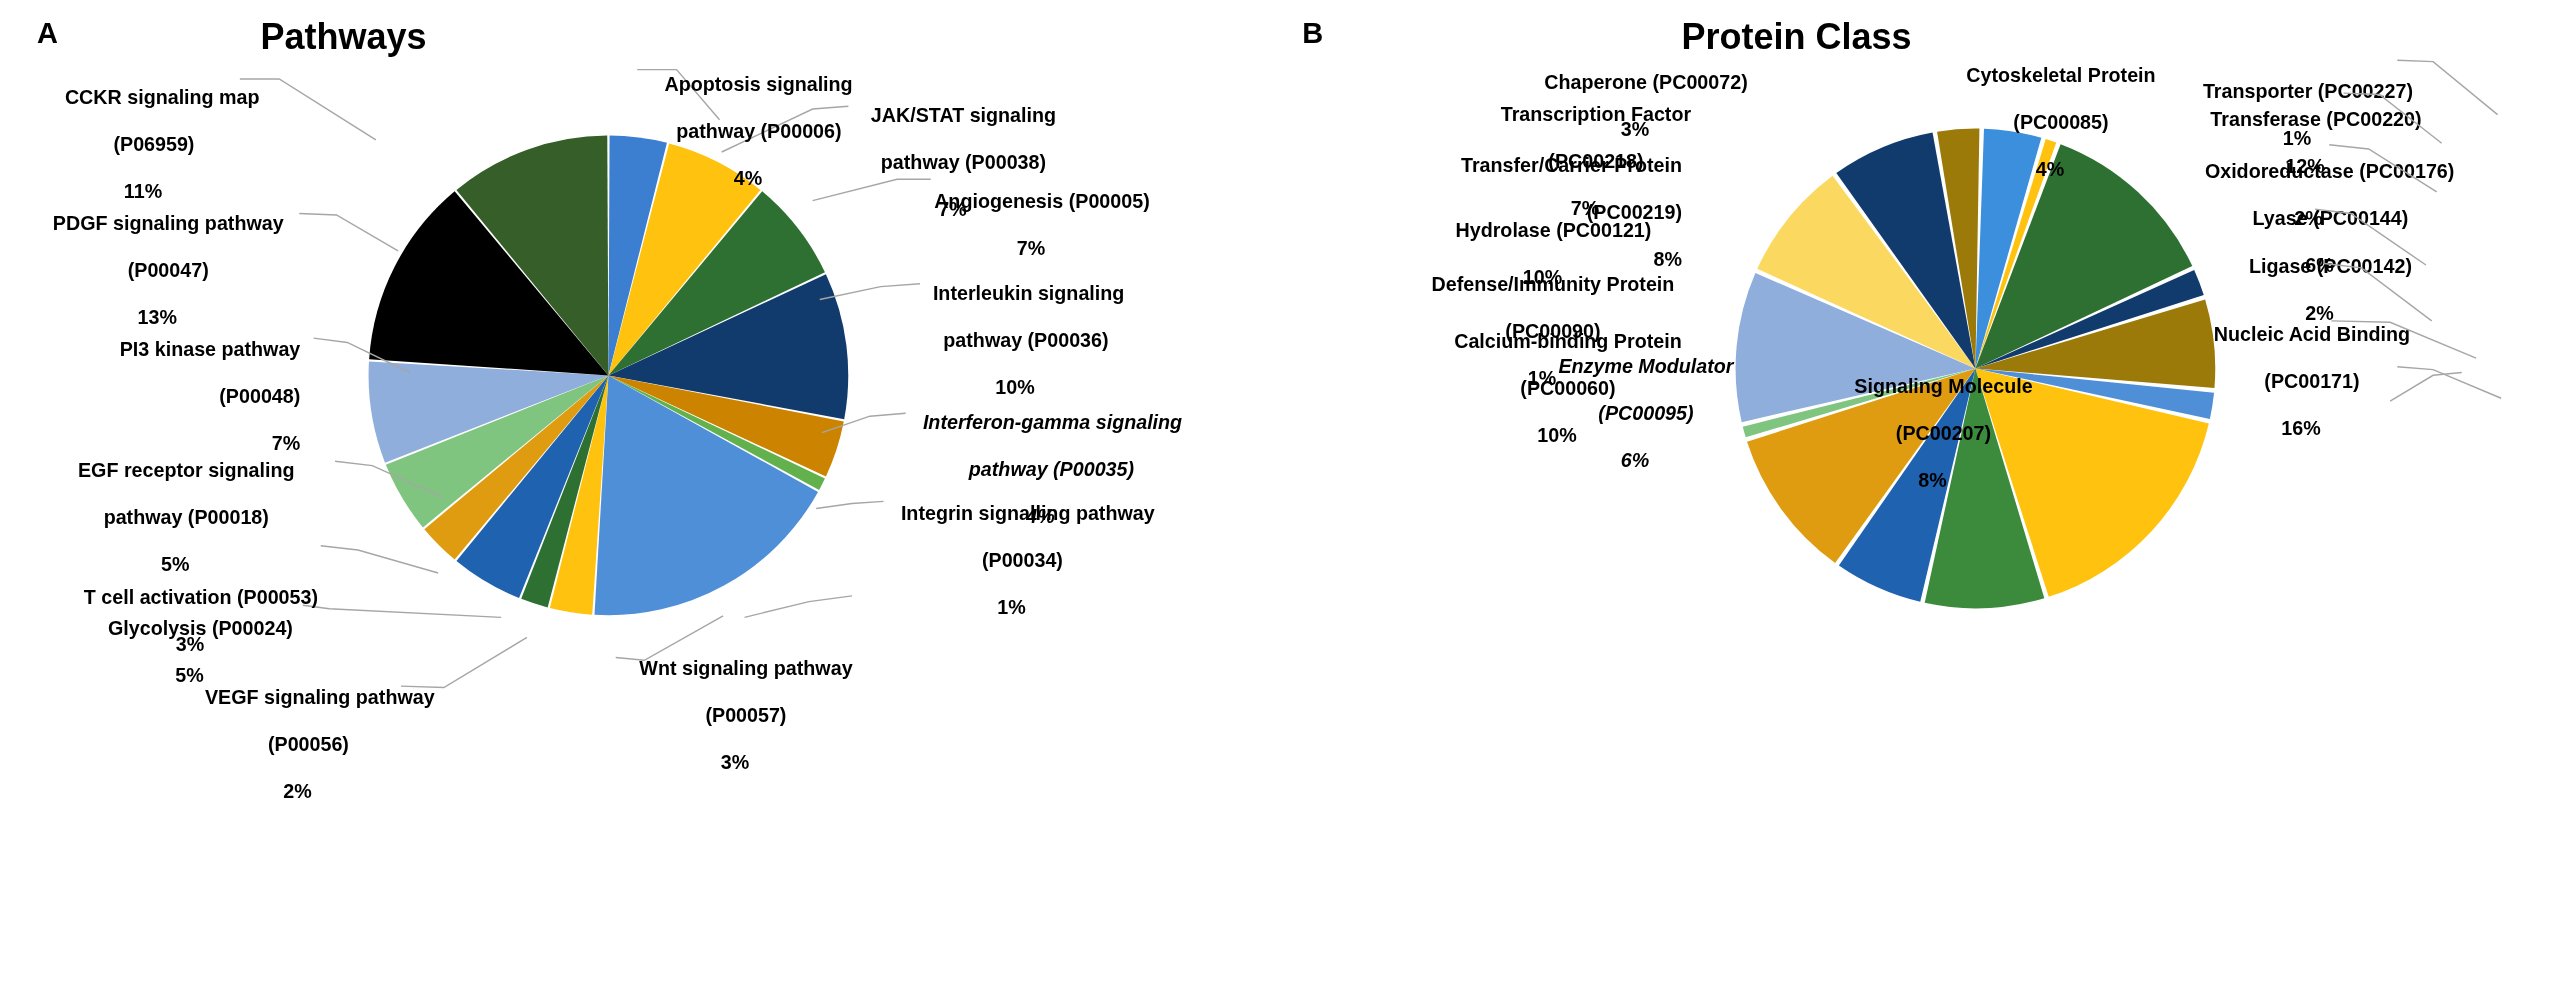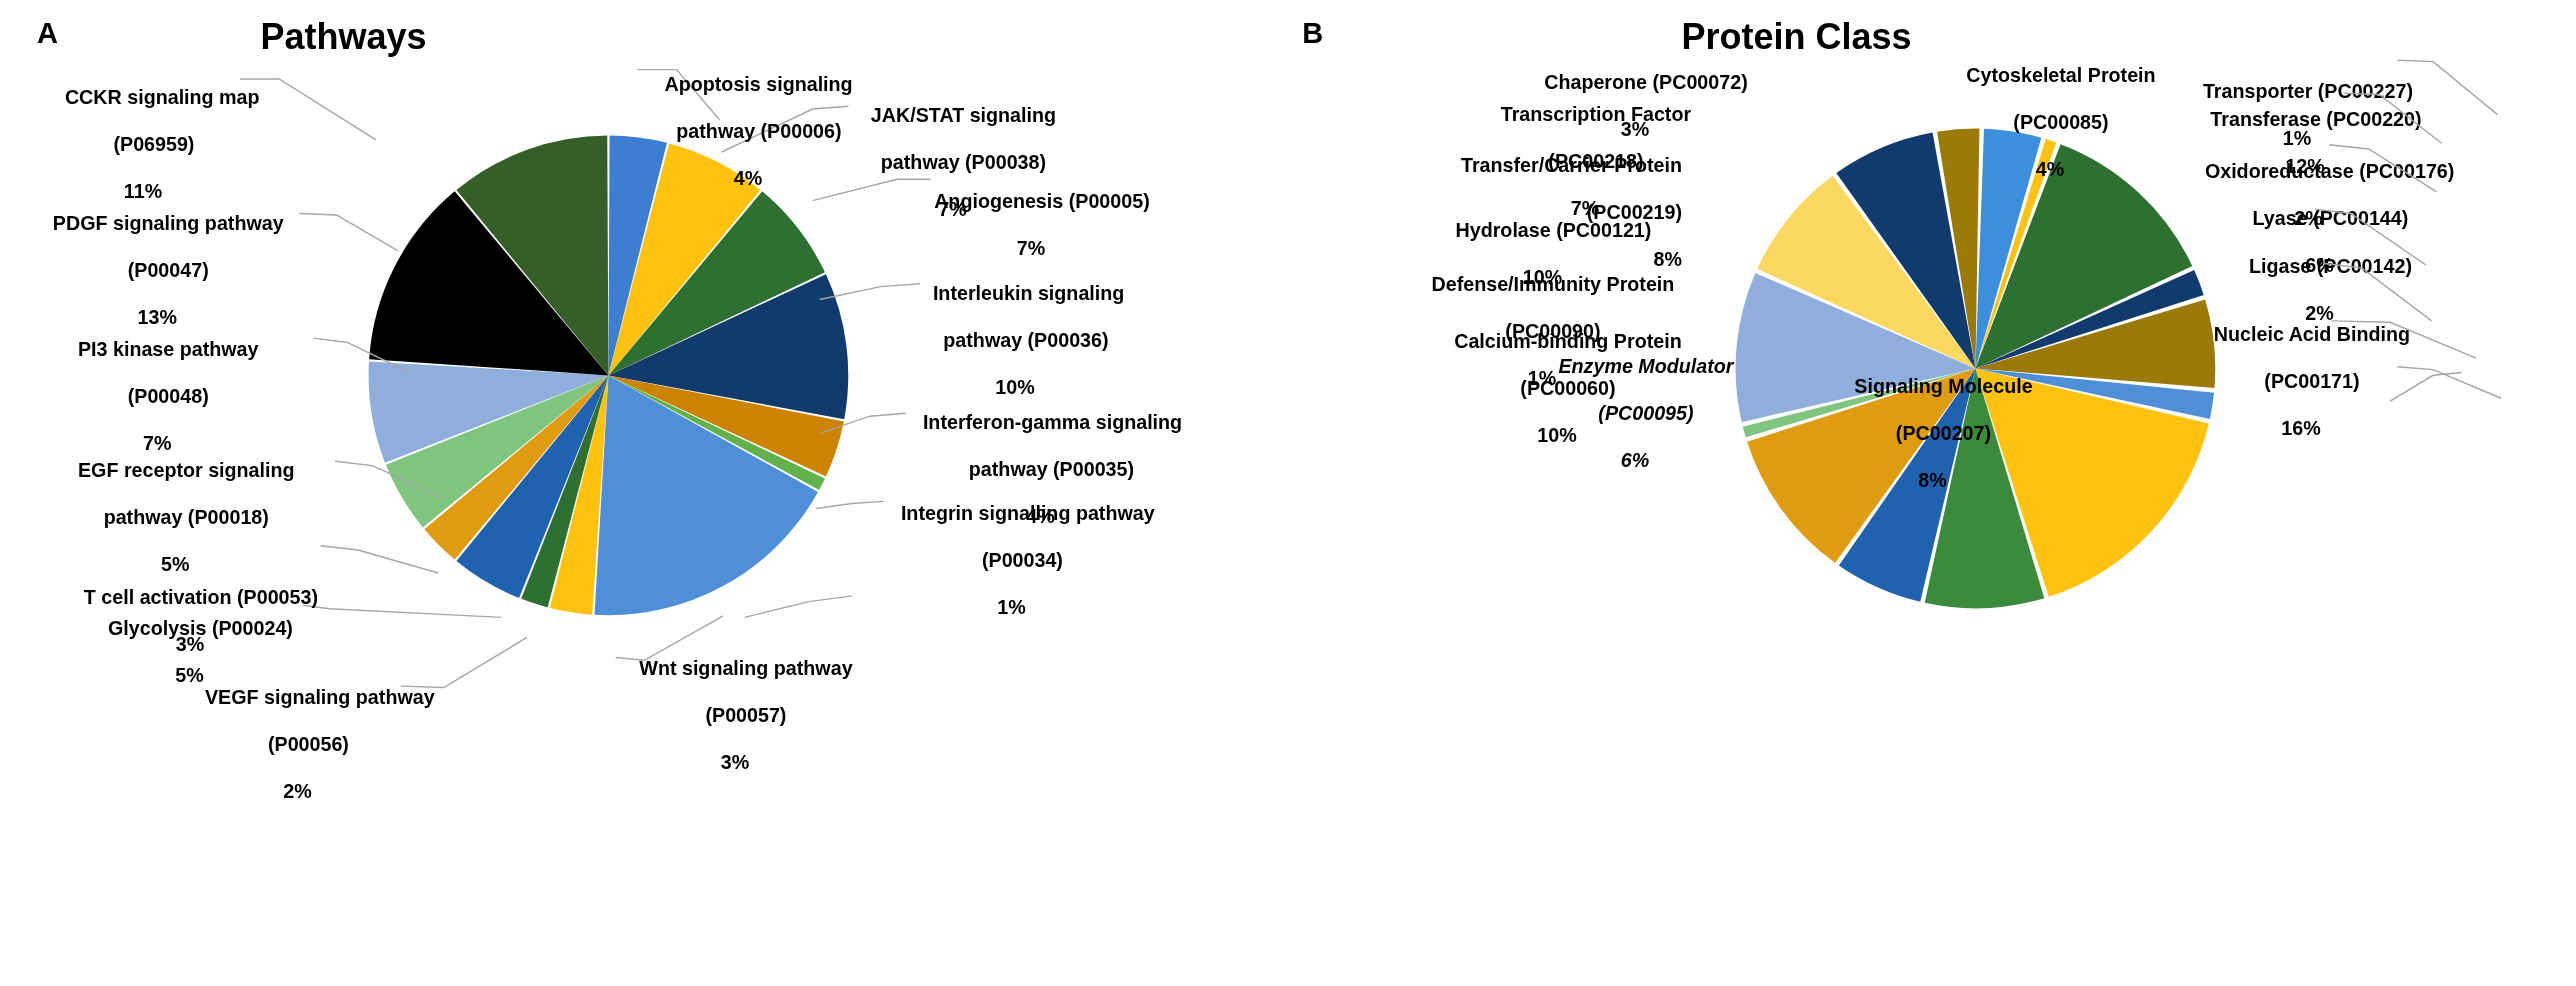--- a/index.html
+++ b/index.html
@@ -108,21 +108,21 @@
     <span>Angiogenesis (P00005)</span>
     <span class="pct">7%</span>
   </div>
 
   <div class="lbl c" style="left:911px;top:258px;width:208px;">
     <span>Interleukin signaling</span><br>
     <span>pathway (P00036)</span>
     <span class="pct">10%</span>
   </div>
 
-  <div class="lbl c" style="left:901px;top:387px;width:279px;">
+  <div class="lbl c" style="left:901px;top:387px;width:279px;font-style:italic;">
     <span>Interferon-gamma signaling</span><br>
     <span>pathway (P00035)</span>
     <span class="pct">4%</span>
   </div>
 
   <div class="lbl c" style="left:879px;top:478px;width:265px;">
     <span>Integrin signalling pathway</span><br>
     <span>(P00034)</span>
     <span class="pct">1%</span>
   </div>
@@ -149,21 +149,21 @@
     <span>T cell activation (P00053)</span>
     <span class="pct">3%</span>
   </div>
 
   <div class="lbl c" style="left:14.3px;top:435px;width:322px;">
     <span>EGF receptor signaling</span><br>
     <span>pathway (P00018)</span>
     <span class="pct">5%</span>
   </div>
 
-  <div class="lbl c" style="left:14.3px;top:314px;width:286px;">
+  <div class="lbl c" style="left:14.3px;top:314px;width:286px;text-align:right;">
     <span>PI3 kinase pathway</span><br>
     <span>(P00048)</span>
     <span class="pct">7%</span>
   </div>
 
   <div class="lbl c" style="left:14.3px;top:188px;width:286px;">
     <span>PDGF signaling pathway</span><br>
     <span>(P00047)</span>
     <span class="pct">13%</span>
   </div>

